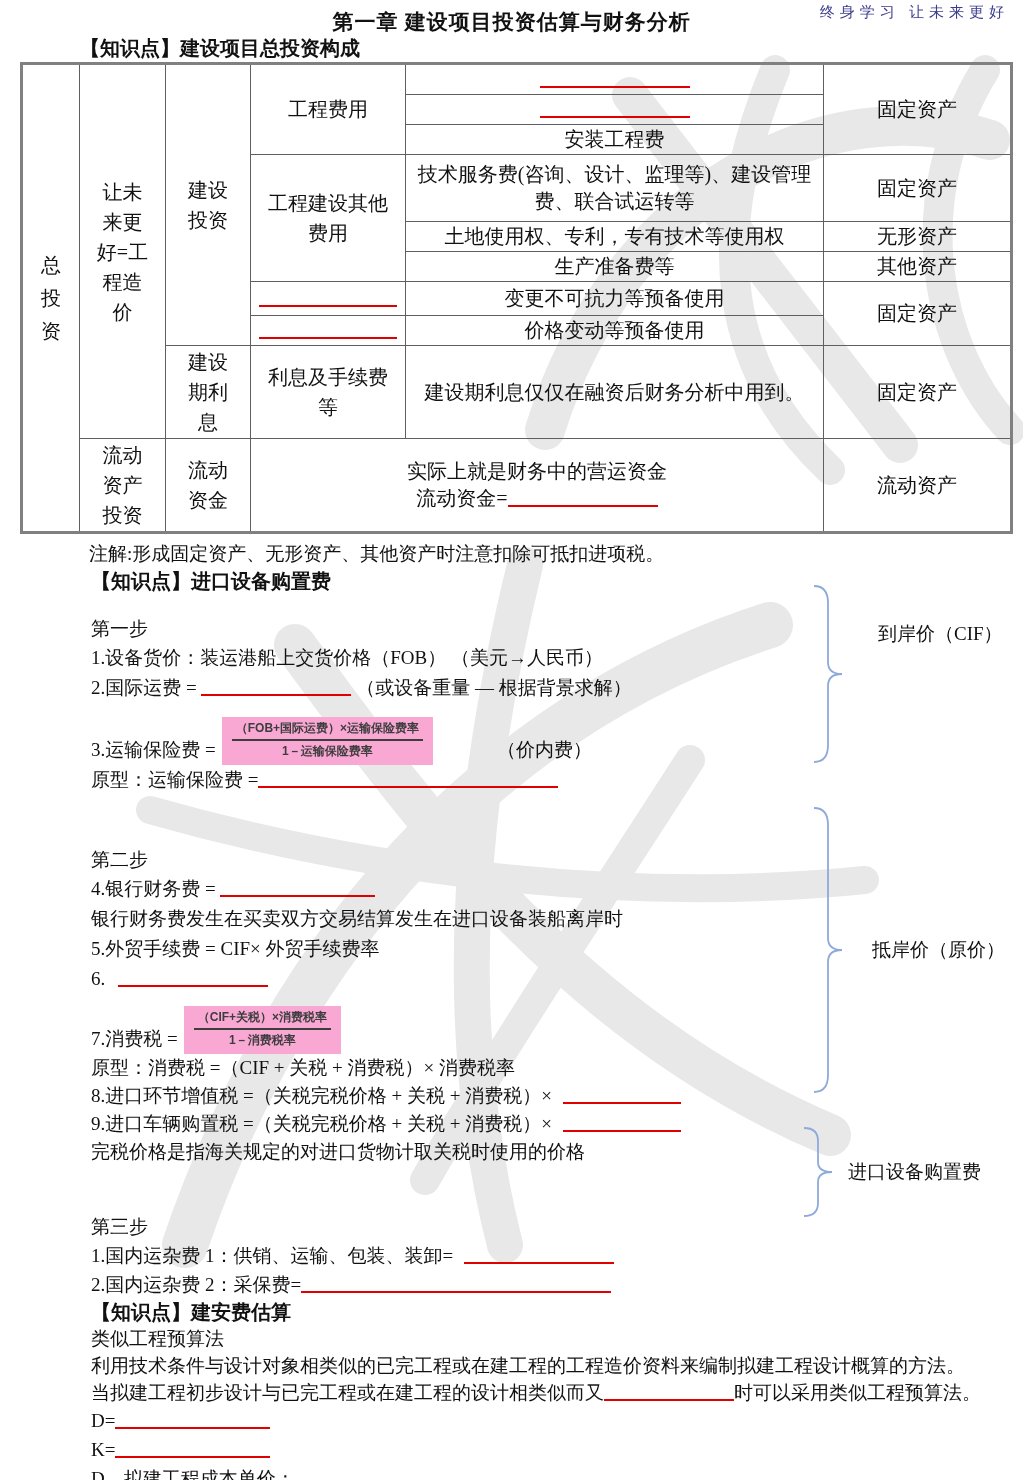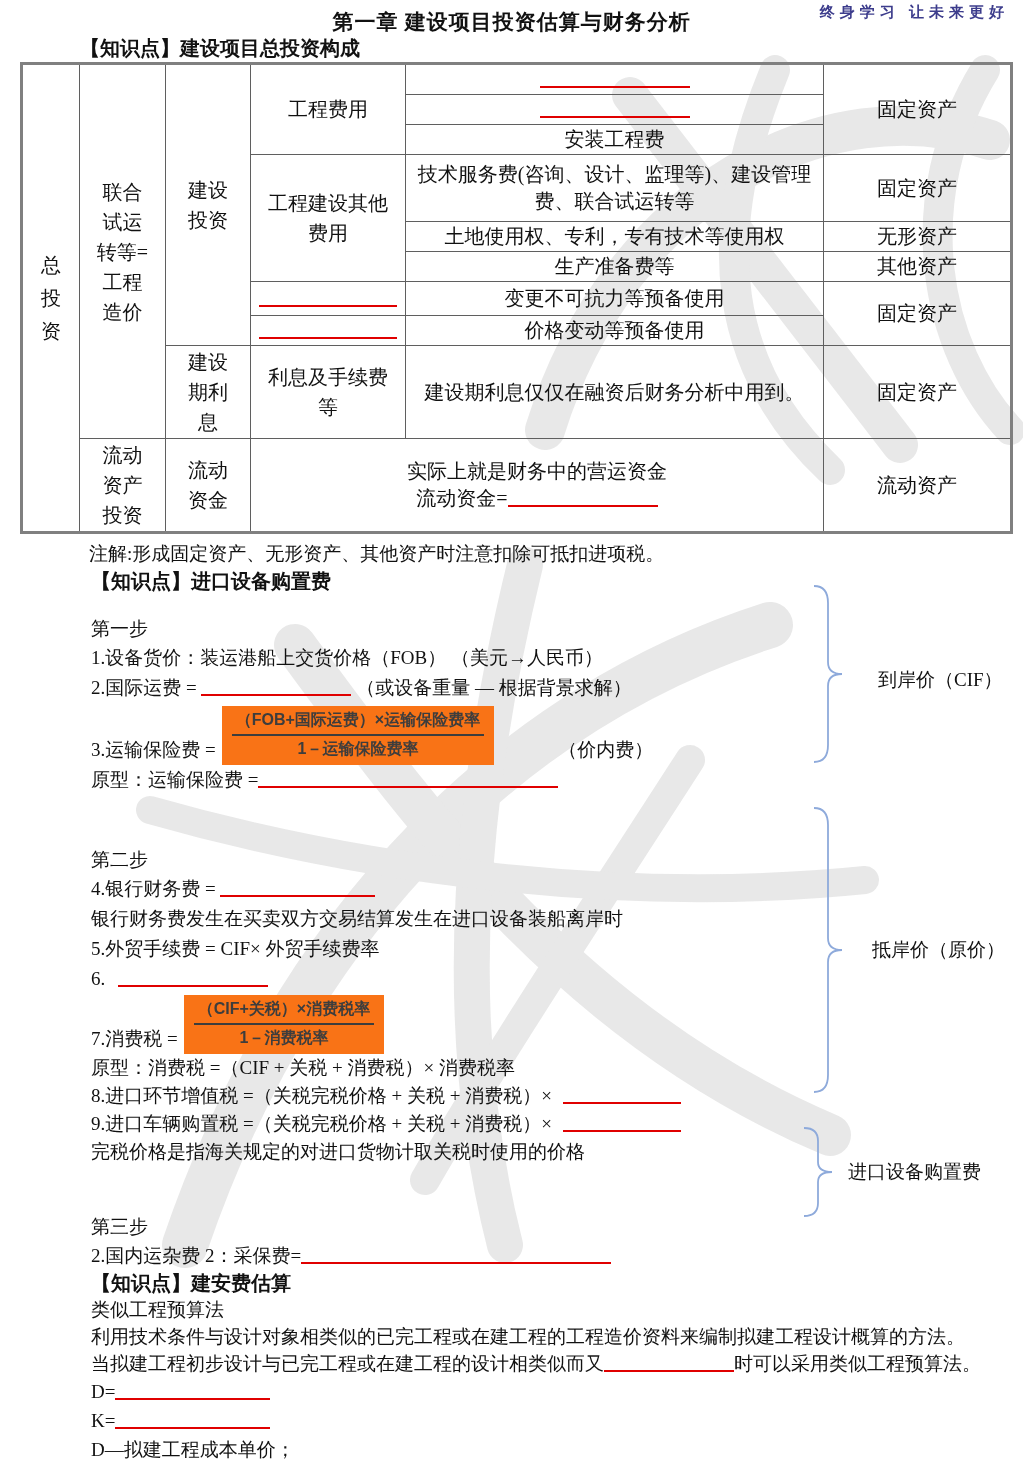--- a/index.html
+++ b/index.html
@@ -12,21 +12,21 @@
     overflow:hidden;
   }
   .layer{position:relative;z-index:2;}
   
   #watermark{position:absolute;left:0;top:0;z-index:1;pointer-events:none;}
 
   
   .slogan{
     position:absolute;top:3px;right:14px;
     font-family:"Liberation Sans","DejaVu Sans",sans-serif;
-    font-weight:bold;font-size:15px;letter-spacing:5px;
+    font-weight:normal;font-size:15px;letter-spacing:5px;
     color:#3C3C8C;z-index:3;white-space:nowrap;
   }
   .doc-title{
     text-align:center;font-weight:bold;font-size:21px;
     line-height:26px;margin-top:9px;letter-spacing:1px;
   }
   .kp-heading{
     font-weight:bold;font-size:20px;line-height:24px;
     margin-left:80px;margin-top:1px;
   }
@@ -61,23 +61,23 @@
   
   .content{padding-left:49px;padding-right:8px;font-size:19px;}
   .line{margin-left:42px;line-height:30px;white-space:nowrap;}
   .line28{margin-left:42px;line-height:28px;white-space:nowrap;}
   .note-line{margin-left:40px;line-height:28px;margin-top:6px;}
   .kp-inline{font-weight:bold;font-size:20px;line-height:26px;margin-left:42px;}
   .step-title{margin-left:42px;line-height:28px;margin-top:21px;}
   .formula-line{display:flex;align-items:flex-end;margin-left:42px;min-height:62px;}
   .formula{
     display:inline-flex;flex-direction:column;align-items:center;
-    background:#f97316;color:#3d3d3d;
+    background:#f9a8d4;color:#3d3d3d;
     font-family:"Liberation Sans","DejaVu Sans",sans-serif;
-    font-weight:bold;font-size:16px;line-height:1.4;
+    font-weight:bold;font-size:12px;line-height:1.4;
     padding:3px 10px 5px 10px;margin:0 6px;
   }
   .formula .num{border-bottom:2px solid #3d3d3d;padding:0 4px 2px 4px;}
   .formula .den{padding-top:2px;}
   .para{margin-left:0;line-height:27px;text-indent:42px;margin-top:0;margin-bottom:0;}
   .gap30{height:30px;} .gap26{height:26px;}
 
   
   .brace{position:absolute;z-index:2;}
   .brace-label{
@@ -116,21 +116,21 @@
         <col style="width:58px">
           <col style="width:86px">
           <col style="width:85px">
         <col style="width:155px">
           <col style="width:418px">
           <col style="width:188px">
       </colgroup>
       <tbody>
         <tr style="height:31px">
           <td rowspan="10"><span class="vtext">总投资</span></td>
-          <td rowspan="9"><span class="narrow">联合试运转等=工程造价</span></td>
+          <td rowspan="9"><span class="narrow">让未来更好=工程造价</span></td>
           <td rowspan="8"><span class="narrow">建设投资</span></td>
           <td rowspan="3"><span>工程费用</span></td>
           <td><span class="blank w150"></span></td>
           <td rowspan="3"><span>固定资产</span></td>
         </tr>
         <tr style="height:30px">
           <td><span class="blank w150"></span></td>
         </tr>
         <tr style="height:26px">
           <td>安装工程费</td>
@@ -228,20 +228,24 @@
       <div class="line28">
         <span>9.进口车辆购置税 =（关税完税价格 + 关税 + 消费税）×</span>
         <span class="blank w118" style="margin-left:6px"></span>
       </div>
       <div class="line28">完税价格是指海关规定的对进口货物计取关税时使用的价格</div>
 
       <div class="gap26"></div>
 
       <div class="step-title">第三步</div>
       <div class="line" style="line-height:29px">
+        <span>1.国内运杂费 1：供销、运输、包装、装卸=</span>
+        <span class="blank w150" style="margin-left:6px"></span>
+      </div>
+      <div class="line" style="line-height:29px">
         <span>2.国内运杂费 2：采保费=</span><span class="blank w310"></span>
       </div>
 
       <div class="kp-inline">【知识点】建安费估算</div>
       <div class="line" style="line-height:27px">类似工程预算法</div>
       <p class="para">利用技术条件与设计对象相类似的已完工程或在建工程的工程造价资料来编制拟建工程设计概算的方法。</p>
       <p class="para">
         <span>当拟建工程初步设计与已完工程或在建工程的设计相类似而又</span><span class="blank w130"></span><span>时可以采用类似工程预算法。</span>
       </p>
       <div class="line" style="line-height:29px">
@@ -250,21 +254,21 @@
       <div class="line" style="line-height:29px">
         <span>K=</span><span class="blank w155"></span>
       </div>
       <div class="line" style="line-height:29px">D—拟建工程成本单价；</div>
     </div>
   </div>
 
   <svg class="brace" style="left:812px;top:583px" width="40" height="182">
     <path d="M 2,3 Q 16,3 16,20 L 16,79 Q 16,91 30,91 Q 16,91 16,103 L 16,162 Q 16,179 2,179" stroke="#8EAADB" stroke-width="1.8" fill="none"></path>
   </svg>
-  <div class="brace-label" style="left:878px;top:665px">到岸价（CIF）</div>
+  <div class="brace-label" style="left:878px;top:619px">到岸价（CIF）</div>
 
   <svg class="brace" style="left:812px;top:805px" width="40" height="290">
     <path d="M 2,3 Q 16,3 16,20 L 16,133 Q 16,145 30,145 Q 16,145 16,157 L 16,270 Q 16,287 2,287" stroke="#8EAADB" stroke-width="1.8" fill="none"></path>
   </svg>
   <div class="brace-label" style="left:872px;top:935px">抵岸价（原价）</div>
 
   <svg class="brace" style="left:802px;top:1125px" width="40" height="94">
     <path d="M 2,3 Q 16,3 16,16 L 16,37 Q 16,47 30,47 Q 16,47 16,57 L 16,78 Q 16,91 2,91" stroke="#8EAADB" stroke-width="1.8" fill="none"></path>
   </svg>
   <div class="brace-label" style="left:848px;top:1157px">进口设备购置费</div>

